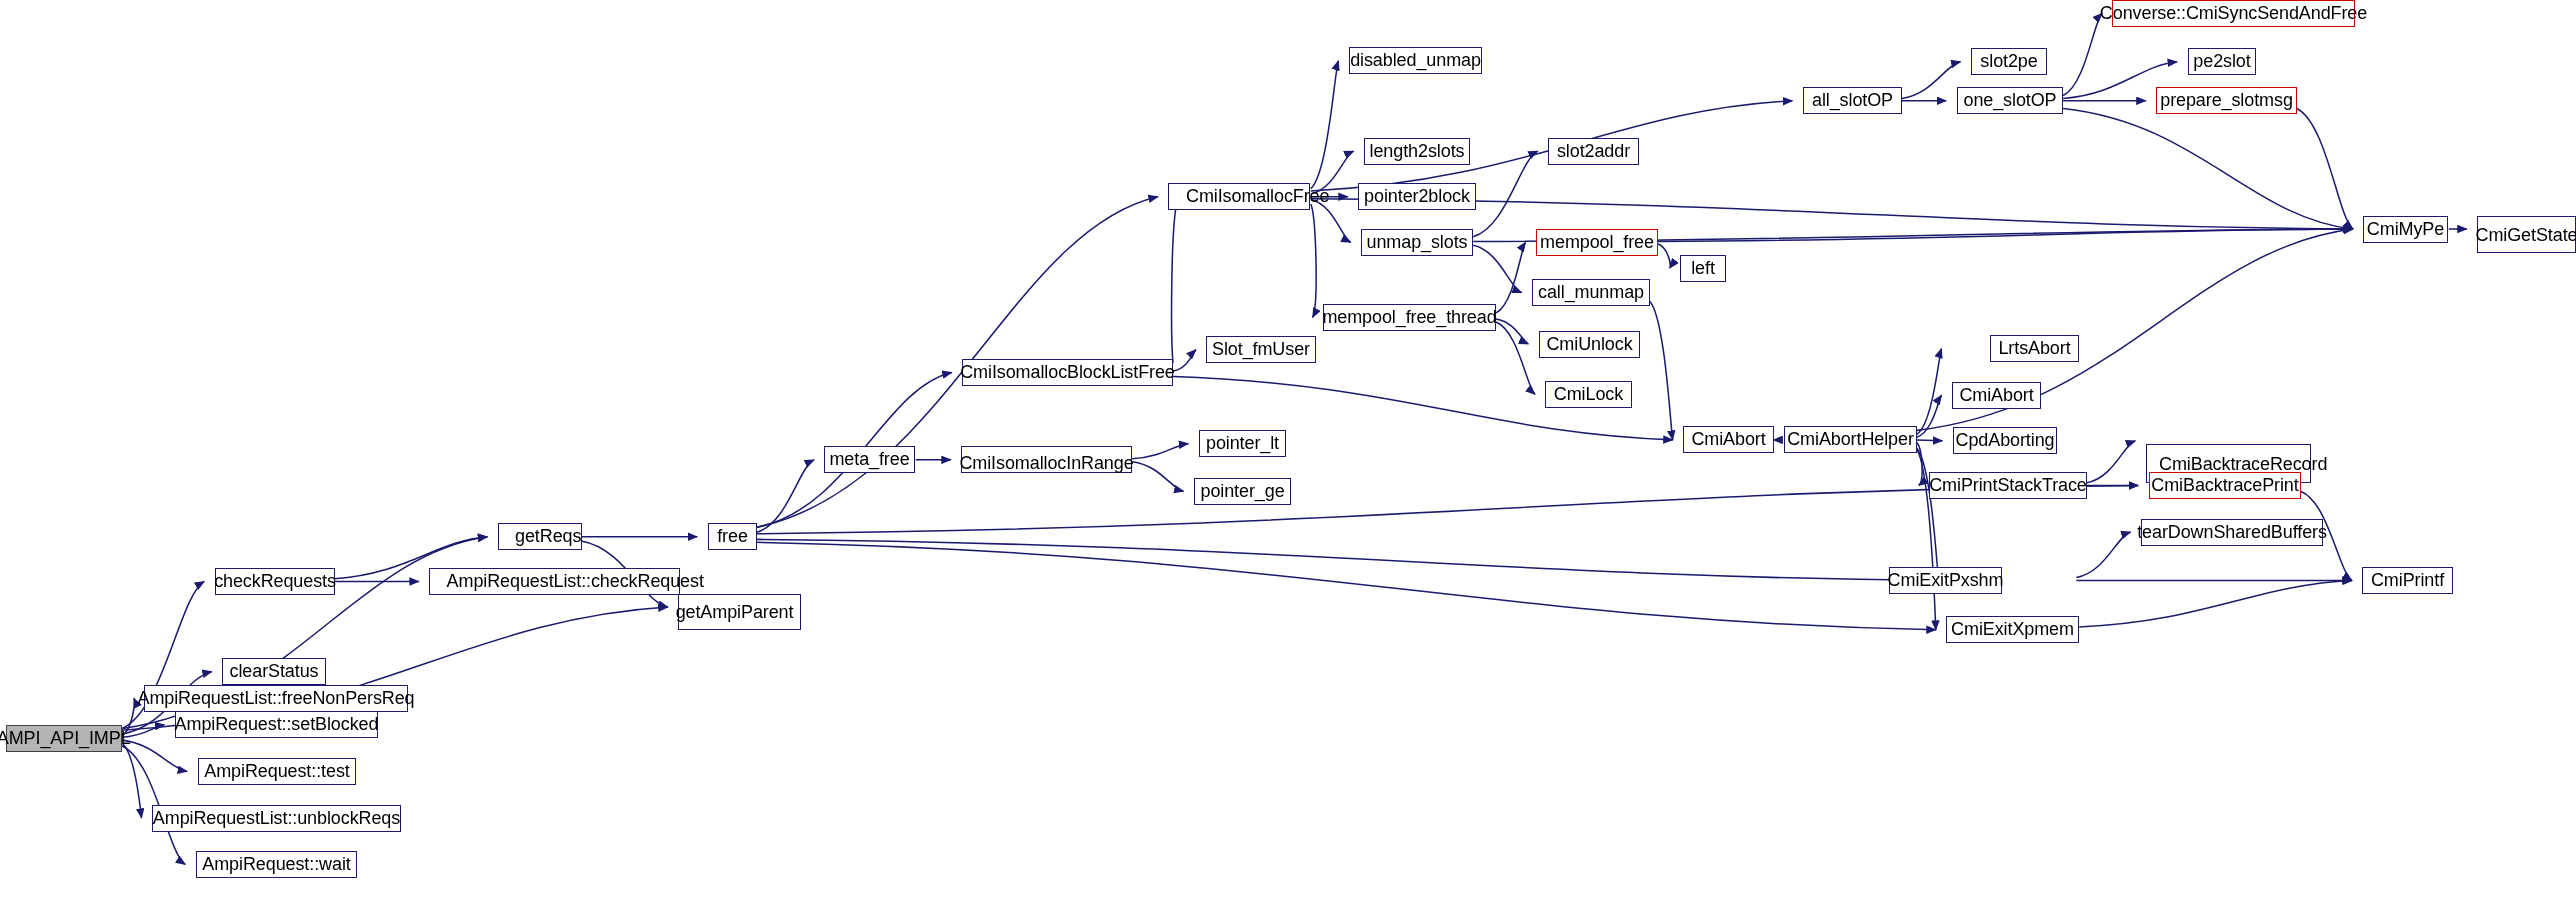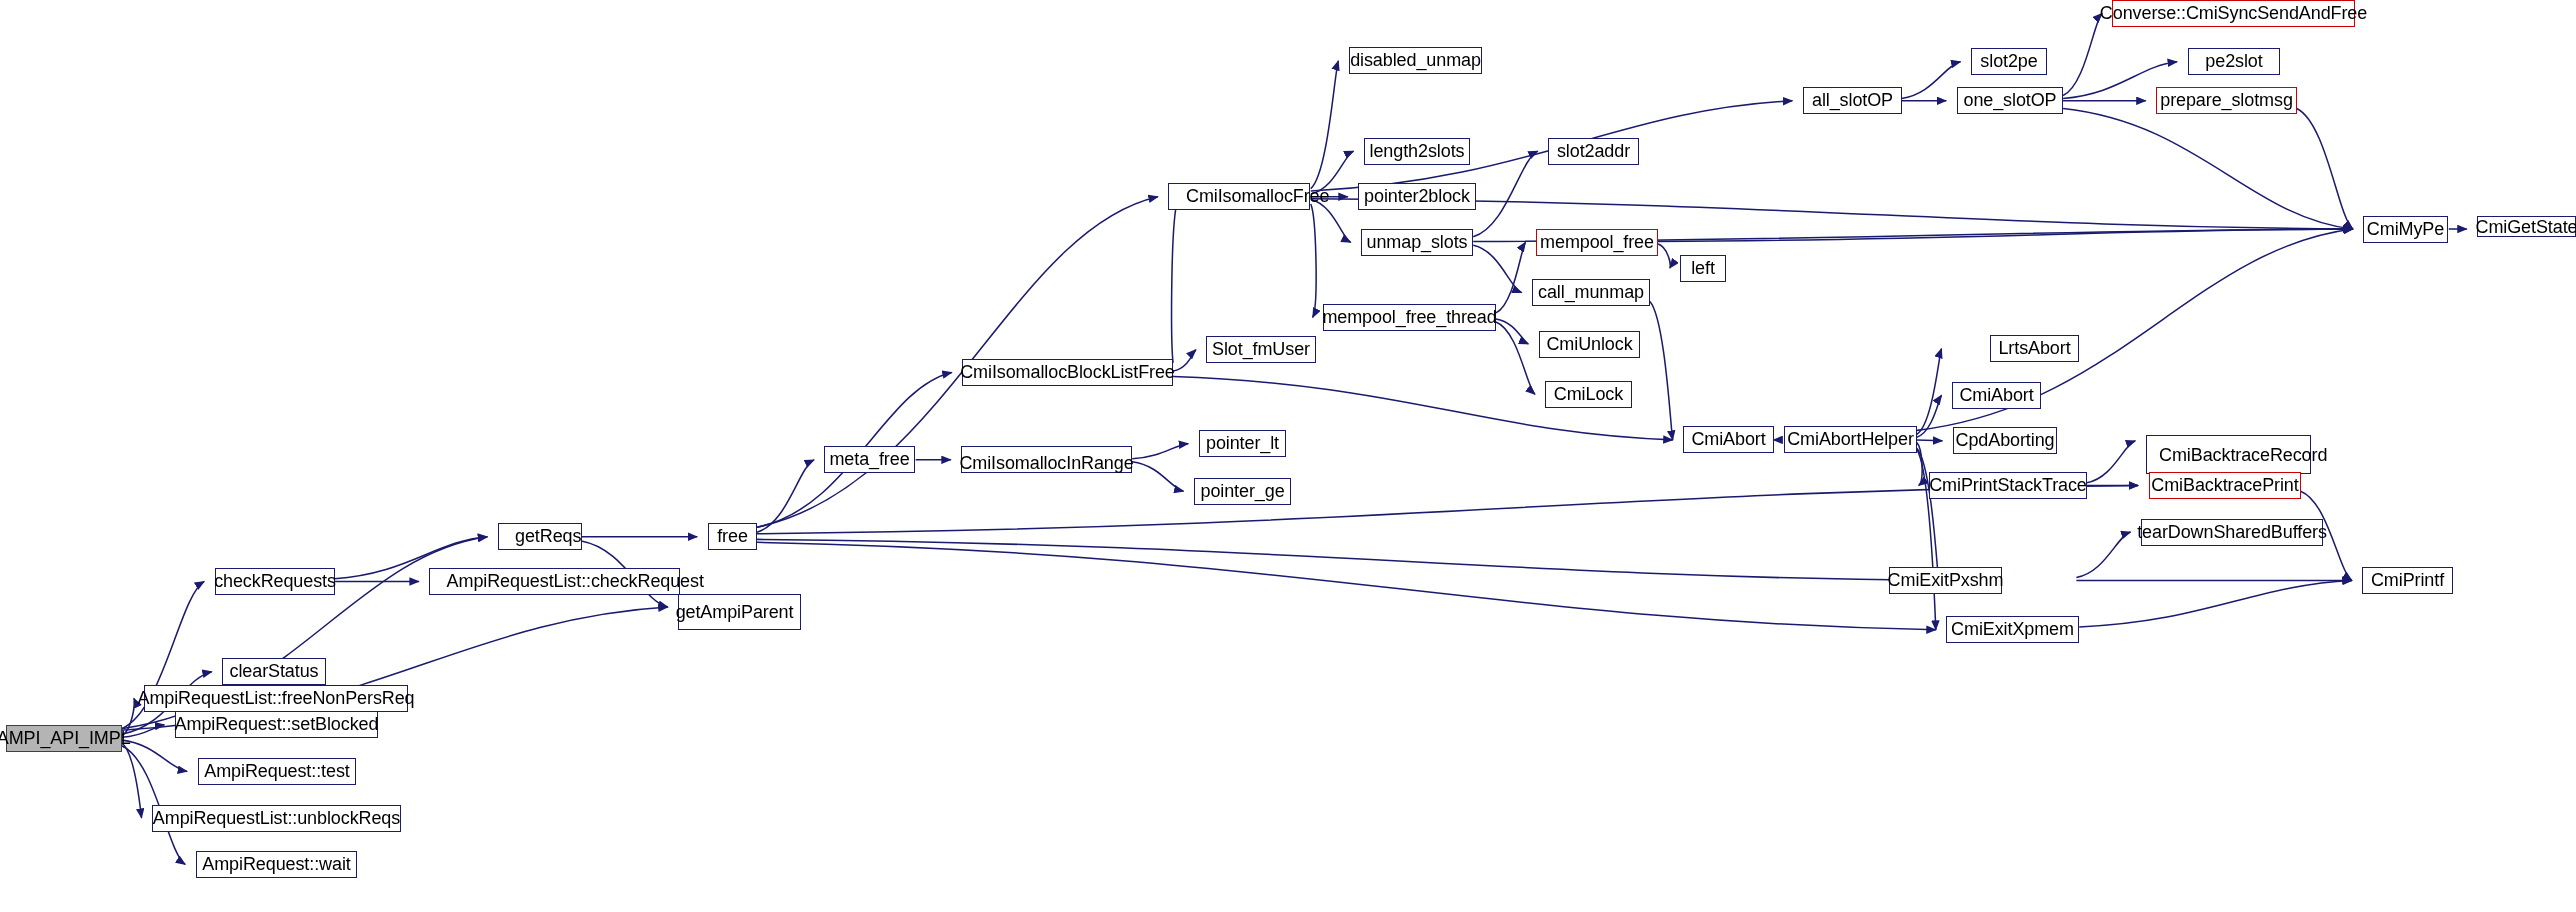--- a/index.html
+++ b/index.html
@@ -225,21 +225,21 @@
       </div>
       <div class="node" style="left: 1952px; top: 382px; width: 89px; height: 26.6px;">
         <span>CmiAbort</span>
       </div>
       <div class="node" style="left: 1953px; top: 427px; width: 104px; height: 26.6px;">
         <span>CpdAborting</span>
       </div>
       <div class="node" style="left: 1929px; top: 472px; width: 158px; height: 26.6px;">
         <span>CmiPrintStackTrace</span>
       </div>
-      <div class="node" style="left: 2146px; top: 435px; width: 165px; height: 39px; padding-left: 36px;">
+      <div class="node" style="left: 2146px; top: 444px; width: 165px; height: 39px; padding-left: 36px;">
         <span>CmiBacktraceRecord</span>
       </div>
       <div class="node red" style="left: 2149px; top: 472px; width: 152px; height: 26.6px;">
         <span>CmiBacktracePrint</span>
       </div>
       <div class="node" style="left: 2141px; top: 519px; width: 182px; height: 26.6px;">
         <span>tearDownSharedBuffers</span>
       </div>
       <div class="node" style="left: 1846px; top: 567px; width: 113px; height: 26.6px; margin-left: 43px;">
         <span>CmiExitPxshm</span>
@@ -255,27 +255,27 @@
       </div>
       <div class="node" style="left: 1957px; top: 87px; width: 106px; height: 26.6px;">
         <span>one_slotOP</span>
       </div>
       <div class="node" style="left: 1971px; top: 48px; width: 76px; height: 26.6px;">
         <span>slot2pe</span>
       </div>
       <div class="node red" style="left: 2112px; top: 0px; width: 243px; height: 26.6px;">
         <span>Converse::CmiSyncSendAndFree</span>
       </div>
-      <div class="node" style="left: 2188px; top: 48px; width: 92px; height: 26.6px;">
+      <div class="node" style="left: 2188px; top: 48px; width: 68px; height: 26.6px;">
         <span>pe2slot</span>
       </div>
       <div class="node red" style="left: 2156px; top: 87px; width: 141px; height: 26.6px;">
         <span>prepare_slotmsg</span>
       </div>
       <div class="node" style="left: 2363px; top: 216px; width: 85px; height: 26.6px;">
         <span>CmiMyPe</span>
       </div>
-      <div class="node" style="left: 2477px; top: 216px; width: 99px; height: 21px;">
+      <div class="node" style="left: 2477px; top: 216px; width: 99px; height: 37px;">
         <span>CmiGetState</span>
       </div>
     </div>
 </div>
 
 
 </body></html>

